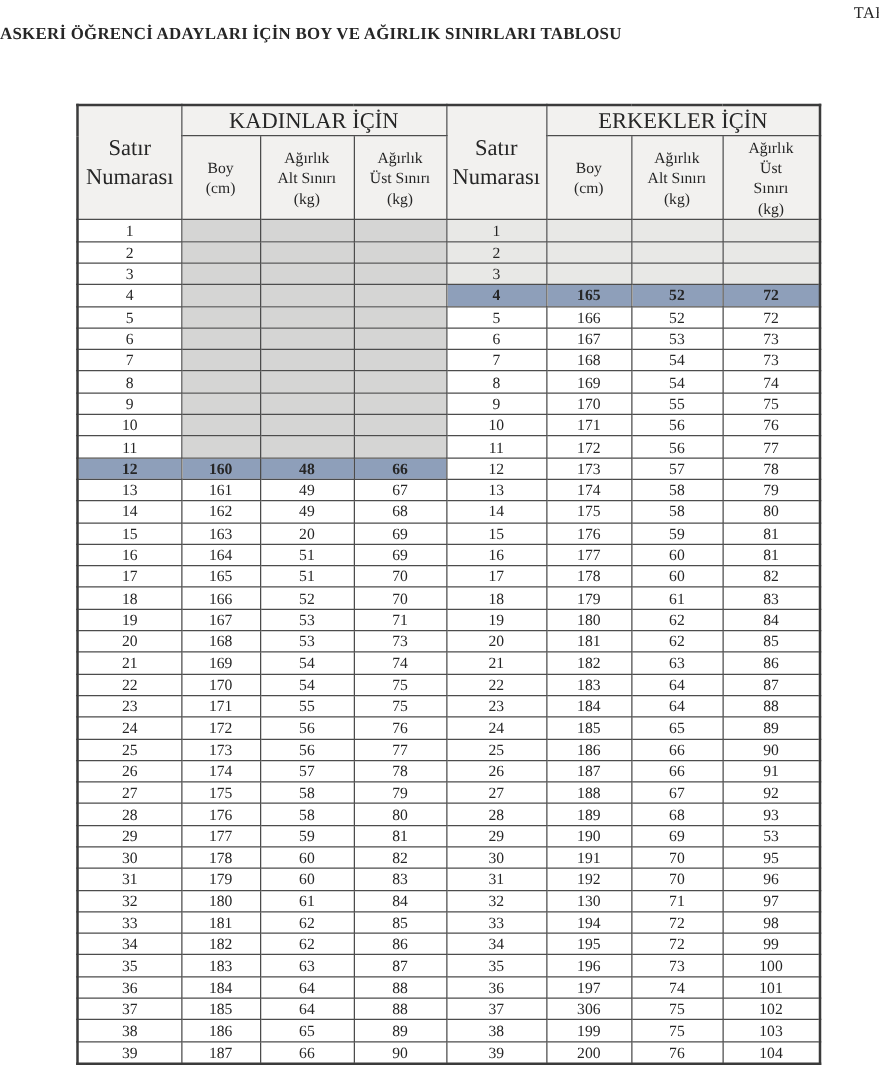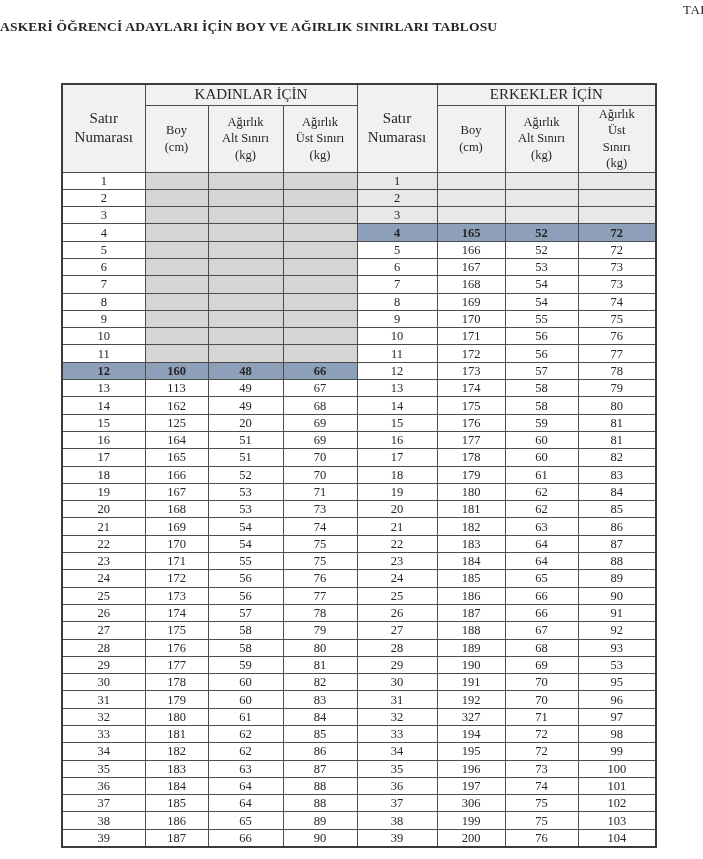--- a/index.html
+++ b/index.html
@@ -32,21 +32,21 @@
   .tbl th, .tbl td {
     border:1px solid var(--border);
     text-align:center; vertical-align:middle;
     padding:0; overflow:hidden;
   }
   .tbl thead th {
     background:var(--header-bg);
     font-weight:normal; font-size:12.5px; line-height:1.3;
     white-space:pre-line;
   }
-  .tbl thead tr.grp-row th { height:19px; font-size:15px; }
+  .tbl thead tr.grp-row th { height:19px; font-size:18px; }
   .tbl thead tr.sub-row th { height:66px; }
   .tbl thead th.num-h { font-size:12.5px;margin-left:32px; }
   .tbl tbody td {
     height:16.3px; font-size:12.5px; line-height:16px;
     background:#ffffff;
   }
   .tbl tbody td.empty-w { background:var(--empty-w); }
   .tbl tbody td.empty-m { background:var(--empty-m); }
   .tbl tbody td.hl { background:var(--hl); font-weight:bold; }
 </style>
@@ -214,41 +214,41 @@
           <td class="hl">160</td>
           <td class="hl">48</td>
           <td class="hl">66</td>
           <td>12</td>
           <td>173</td>
           <td>57</td>
           <td>78</td>
         </tr>
         <tr>
           <td>13</td>
-          <td>113</td>
+          <td>161</td>
           <td>49</td>
           <td>67</td>
           <td>13</td>
           <td>174</td>
           <td>58</td>
           <td>79</td>
         </tr>
         <tr>
           <td>14</td>
           <td>162</td>
           <td>49</td>
           <td>68</td>
           <td>14</td>
           <td>175</td>
           <td>58</td>
           <td>80</td>
         </tr>
         <tr>
           <td>15</td>
-          <td>125</td>
+          <td>163</td>
           <td>20</td>
           <td>69</td>
           <td>15</td>
           <td>176</td>
           <td>59</td>
           <td>81</td>
         </tr>
         <tr>
           <td>16</td>
           <td>164</td>
@@ -408,21 +408,21 @@
           <td>192</td>
           <td>70</td>
           <td>96</td>
         </tr>
         <tr>
           <td>32</td>
           <td>180</td>
           <td>61</td>
           <td>84</td>
           <td>32</td>
-          <td>327</td>
+          <td>130</td>
           <td>71</td>
           <td>97</td>
         </tr>
         <tr>
           <td>33</td>
           <td>181</td>
           <td>62</td>
           <td>85</td>
           <td>33</td>
           <td>194</td>

